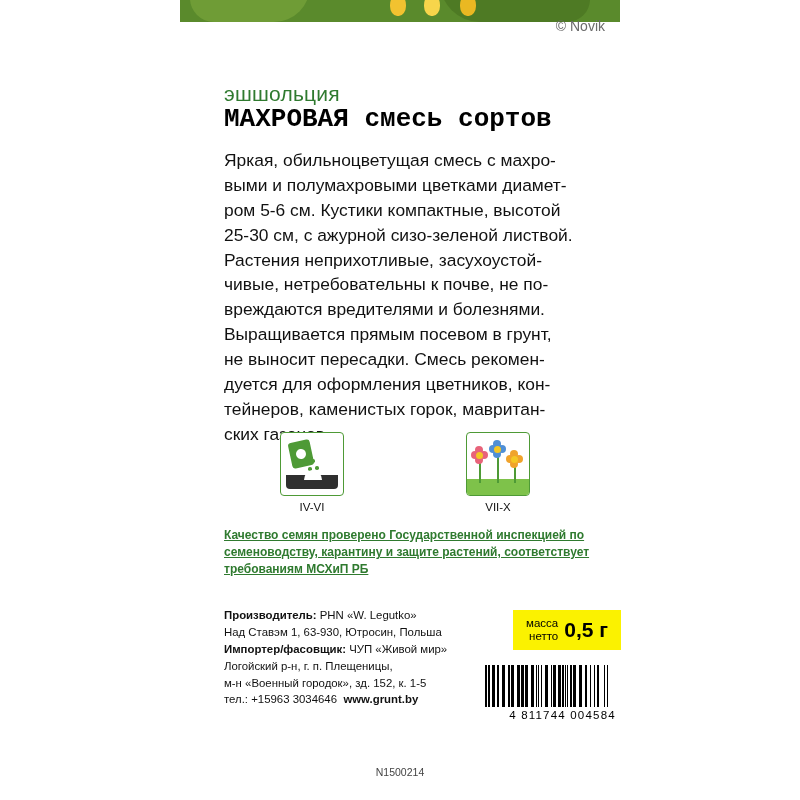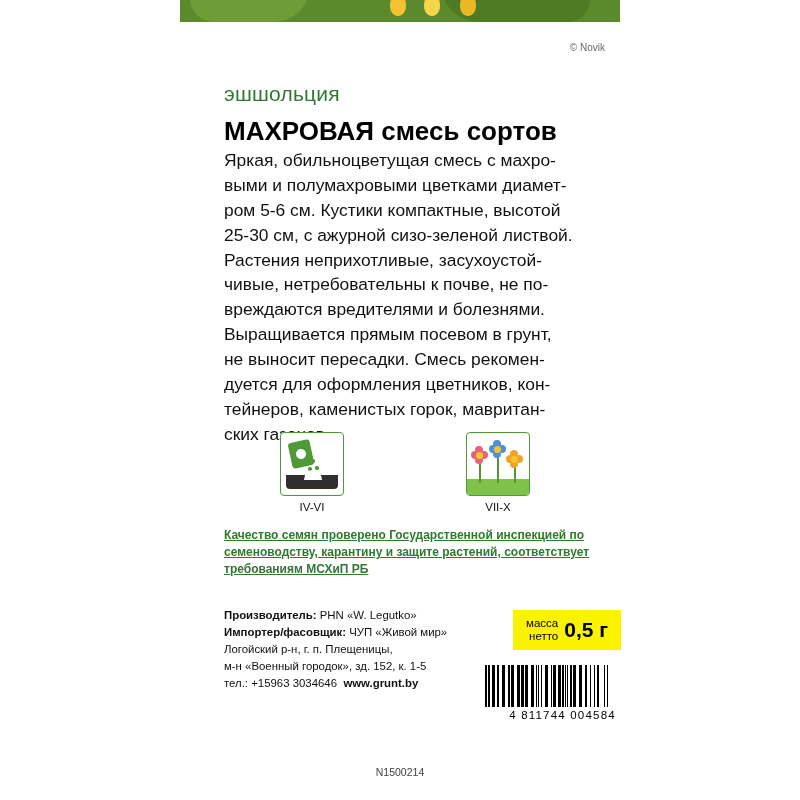--- a/index.html
+++ b/index.html
@@ -53,45 +53,45 @@
     border-radius: 50% 50% 45% 45%;
   }
   .photo-strip .p1 { left: 210px; }
   .photo-strip .p2 { left: 244px; background:#f7d54b; }
   .photo-strip .p3 { left: 280px; background:#eab822; }
 
   .credit {
     position: absolute;
     right: 195px;
     top: 18px;
-    font-size: 10px;
+    font-size: 14px;
     color: #6b6b6b;
-    margin-top: 24px;
   }
 
   
   .title-block {
     position: absolute;
     left: 224px;
     top: 82px;
     width: 400px;
     text-align: left;
   }
   .title-sub {
     font-size: 21px;
     color: #2f7a2f;
     letter-spacing: .2px;
     line-height: 1.1;
   }
   .title-main {
     font-size: 26px;
     font-weight: bold;
     color: #000;
-    margin-top: 12px;
+    margin-top: 0;
     line-height: 1.15;
+    font-family: Liberation Mono, monospace;
   }
 
   
   .desc {
     position: absolute;
     left: 224px;
     top: 148px;
     width: 400px;
     font-size: 17.4px;
     line-height: 1.43;
@@ -439,20 +439,21 @@
 
   </div>
 
   <div class="quality">Качество семян проверено Государственной инспекцией по
 семеноводству, карантину и защите растений, соответствует
 требованиям МСХиП РБ</div>
 
 
   <div class="producer">
     <div><b>Производитель:</b><span> PHN «W. Legutko»</span></div>
+    <div>Над Ставэм 1, 63-930, Ютросин, Польша</div>
     <div><b>Импортер/фасовщик:</b><span> ЧУП «Живой мир»</span></div>
     <div>Логойский р-н, г. п. Плещеницы,</div>
     <div>м-н «Военный городок», зд. 152, к. 1-5</div>
     <div><span>тел.: +15963 3034646</span>&nbsp; <span class="web">www.grunt.by</span></div>
   </div>
 
   <div class="weight">
     <div class="lbl">масса
 нетто</div>
     <div class="val">0,5 г</div>

